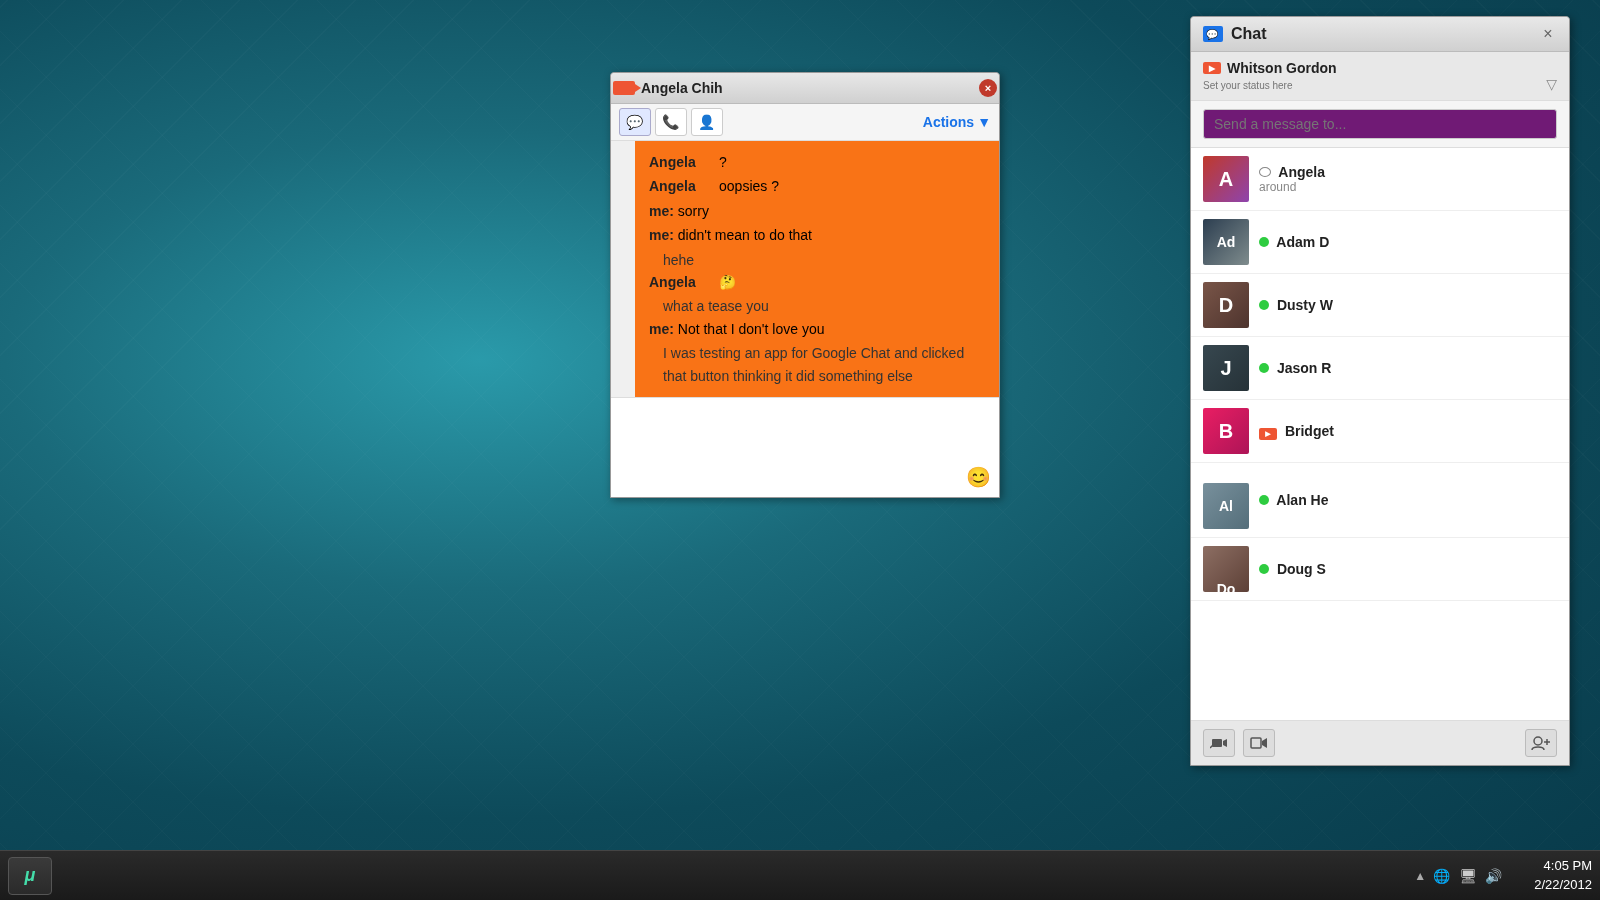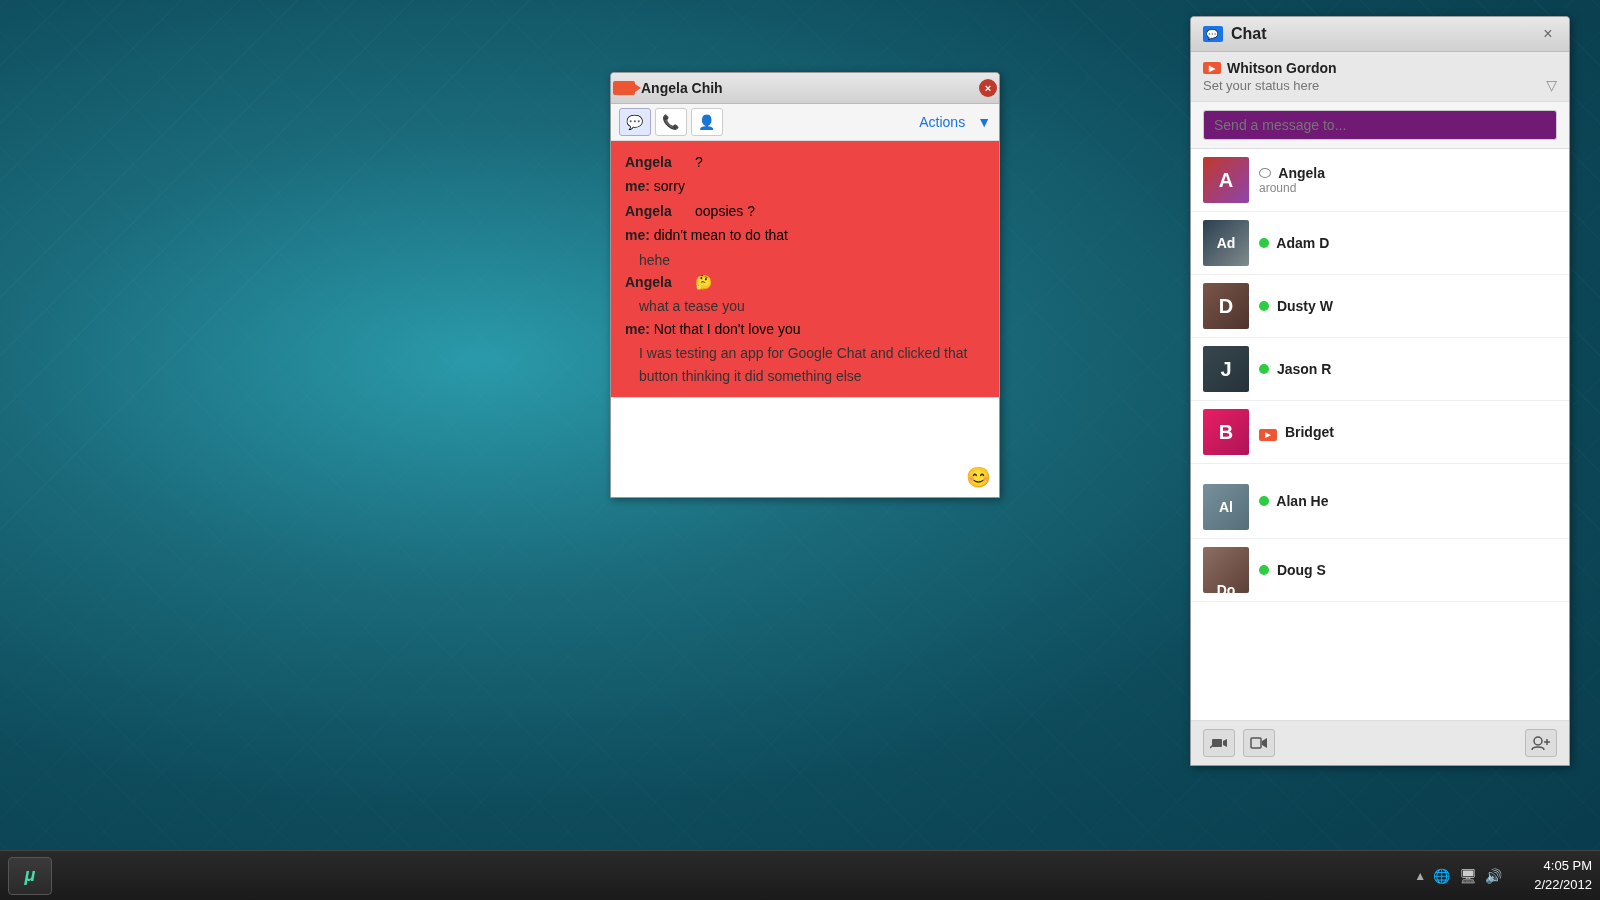--- a/index.html
+++ b/index.html
@@ -159,31 +159,32 @@
     }
     .actions-btn {
       margin-left: auto;
       background: none;
       border: none;
       color: #1a73e8;
       font-size: 14px;
       cursor: pointer;
       display: flex;
       align-items: center;
-      gap: 12px;
-      font-weight: normal;
+      gap: 3px;
+      font-weight: bold;
     }
     .chat-messages {
       flex: 1;
       height: 460px;
       overflow-y: auto;
       padding: 10px 14px;
-      background: #ef4444;
+      background: #f97316;
       font-size: 14px;
       line-height: 1.6;
+      margin-left: 24px;
     }
     .msg-line { margin-bottom: 2px; }
     .msg-sender { font-weight: bold; color: #222; }
     .msg-sender.me { font-weight: bold; color: #222; }
     .msg-indent { padding-left: 14px; color: #333; }
     .chat-input-area {
       height: 100px;
       background: #fff;
       border-top: 1px solid #ddd;
       padding: 6px;
@@ -257,21 +258,21 @@
       color: #222;
       display: flex;
       align-items: center;
       gap: 6px;
     }
     .panel-status-input {
       width: 100%;
       background: none;
       border: none;
       outline: none;
-      font-size: 13px;
+      font-size: 10px;
       color: #6d28d9;
       margin-top: 2px;
     }
     .panel-search {
       padding: 8px 12px;
       border-bottom: 1px solid #ddd;
     }
     .panel-search input {
       width: 100%;
       padding: 6px 10px;
@@ -382,26 +383,26 @@
       <span>Actions</span>
       <span>▼</span>
     </button>
   </div>
   <div class="chat-messages">
     <div class="msg-line">
       <span class="msg-sender">Angela</span>
       <span>&nbsp;&nbsp;&nbsp;&nbsp;&nbsp;?</span>
     </div>
     <div class="msg-line">
+      <span class="msg-sender">Angela</span>
+      <span>&nbsp;&nbsp;&nbsp;&nbsp;&nbsp;oopsies ?</span>
+    </div>
+    <div class="msg-line">
       <span class="msg-sender me">me: </span>
       <span>sorry</span>
-    </div>
-    <div class="msg-line">
-      <span class="msg-sender">Angela</span>
-      <span>&nbsp;&nbsp;&nbsp;&nbsp;&nbsp;oopsies ?</span>
     </div>
     <div class="msg-line">
       <span class="msg-sender me">me: </span>
       <span>didn't mean to do that</span>
     </div>
     <div class="msg-indent">hehe</div>
     <div class="msg-line">
       <span class="msg-sender">Angela</span>
       <span>&nbsp;&nbsp;&nbsp;&nbsp;&nbsp;🤔</span>
     </div>

